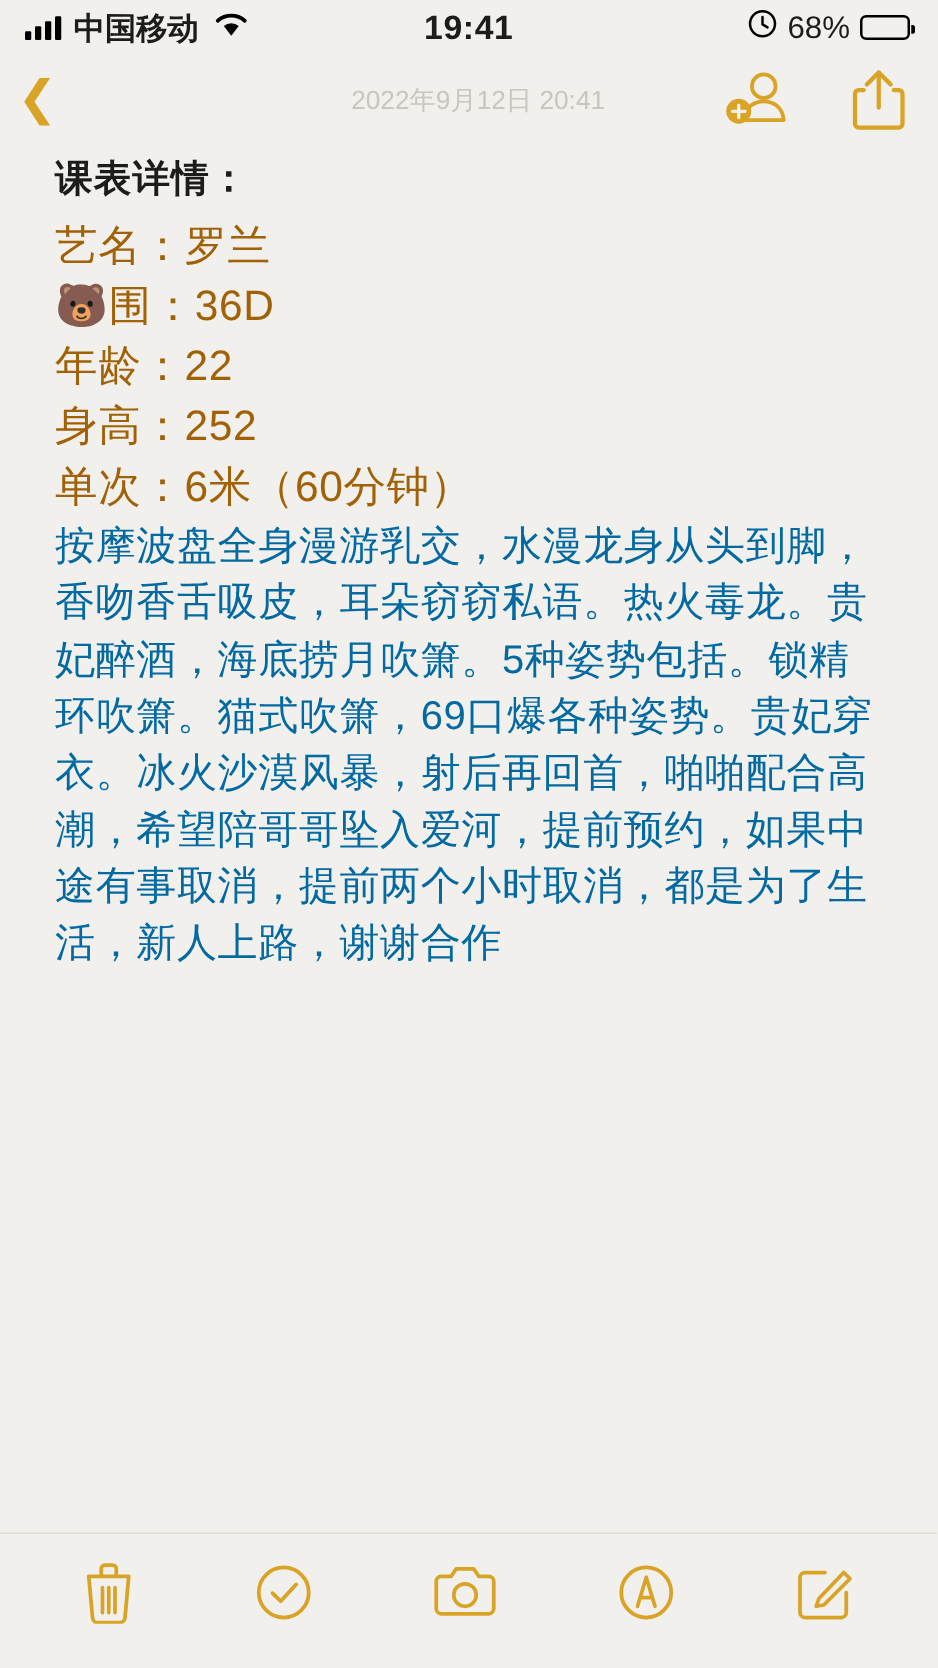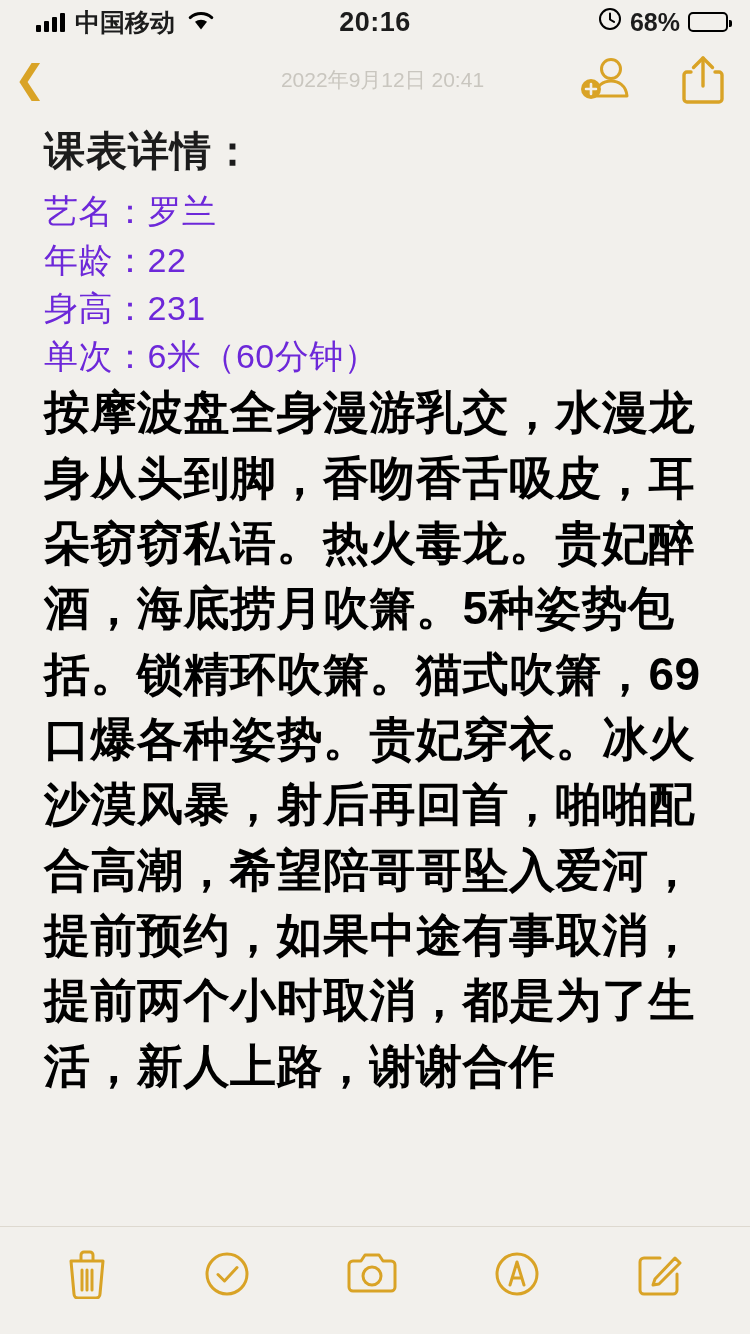--- a/index.html
+++ b/index.html
@@ -12,21 +12,21 @@
     font-family: "Liberation Sans", "DejaVu Sans", sans-serif;
     background: #f2f0ec;
     color: #1c1c1c;
     position: relative;
   }
   
   .status-bar {
     height: 44px;
     display: flex;
     align-items: center;
-    padding: 0 22px 0 36px;
+    padding: 0 22px 0 20px;
     font-size: 25px;
     font-weight: 600;
     position: relative;
   }
   .status-left {
     display: flex;
     align-items: center;
     gap: 10px;
   }
   .signal-bars {
@@ -54,21 +54,21 @@
     font-size: 27px;
     font-weight: 600;
     letter-spacing: 0.5px;
   }
   .status-right {
     margin-left: auto;
     display: flex;
     align-items: center;
     gap: 8px;
     font-size: 25px;
-    font-weight: 700;
+    font-weight: 400;
   }
   .battery {
     width: 40px; height: 20px;
     border: 2px solid #000;
     border-radius: 5px;
     position: relative;
     display: inline-block;
     padding: 2px;
   }
   .battery::after {
@@ -123,39 +123,39 @@
     gap: 46px;
     z-index: 2;
   }
   .icon-btn { cursor: pointer; line-height: 0; }
   
   .note-body {
     padding: 8px 40px 0 44px;
     height: 1334px;
   }
   .note-title {
-    font-size: 41px;
+    font-size: 30px;
     font-weight: 700;
     letter-spacing: 1px;
     margin-bottom: 8px;
     line-height: 1.35;
   }
   .note-line {
     font-size: 34px;
     line-height: 1.42;
     letter-spacing: 0.5px;
     font-weight: 400;
-    color: #6d28d9;
+    color: #a16207;
   }
   .note-para {
-    font-size: 46px;
+    font-size: 32px;
     line-height: 1.42;
     letter-spacing: 0.5px;
-    font-weight: 700;
-    color: #000000;
+    font-weight: 400;
+    color: #0369a1;
   }
   
   .toolbar {
     position: absolute;
     left: 0; right: 0;
     bottom: 0;
     height: 108px;
     border-top: 1px solid #ded9d0;
     display: flex;
     align-items: center;
@@ -177,21 +177,21 @@
         <i></i>
     </span>
     <span class="carrier">中国移动</span>
     <span class="wifi-icon">
       <svg width="28" height="21" viewBox="0 0 28 21">
         <path d="M14 19.5 L20 11.8 A9.6 9.6 0 0 0 8 11.8 Z" fill="#000"></path>
         <path d="M3.2 7.6 A16.5 16.5 0 0 1 24.8 7.6" stroke="#000" stroke-width="3" fill="none" stroke-linecap="round"></path>
       </svg>
     </span>
   </div>
-  <div class="status-time">20:16</div>
+  <div class="status-time">19:41</div>
   <div class="status-right">
     <span>
       <svg width="24" height="24" viewBox="0 0 24 24">
         <circle cx="12" cy="12" r="10" stroke="#000" stroke-width="2" fill="none"></circle>
         <path d="M12 6.5 v6 l4 2.4" stroke="#000" stroke-width="2" fill="none" stroke-linecap="round" stroke-linejoin="round"></path>
       </svg>
     </span>
     <span>68%</span>
     <span class="battery">
       <span class="battery-fill" style="width:68%"></span>
@@ -219,22 +219,23 @@
         <path d="M13.5 13.5 L23 4 L32.5 13.5" stroke="#d9a326" stroke-width="3.4" fill="none" stroke-linecap="round" stroke-linejoin="round"></path>
         <path d="M11 18 H7 a3 3 0 0 0 -3 3 v24 a3 3 0 0 0 3 3 h32 a3 3 0 0 0 3 -3 v-24 a3 3 0 0 0 -3 -3 h-4" stroke="#d9a326" stroke-width="3.4" fill="none" stroke-linecap="round" stroke-linejoin="round"></path>
       </svg>
     </span>
   </div>
 </div>
 
 <div class="note-body">
   <div class="note-title">课表详情：</div>
   <div class="note-line">艺名：罗兰</div>
+  <div class="note-line">🐻围：36D</div>
   <div class="note-line">年龄：22</div>
-  <div class="note-line">身高：231</div>
+  <div class="note-line">身高：252</div>
   <div class="note-line">单次：6米（60分钟）</div>
   <div class="note-para">按摩波盘全身漫游乳交，水漫龙身从头到脚，香吻香舌吸皮，耳朵窃窃私语。热火毒龙。贵妃醉酒，海底捞月吹箫。5种姿势包括。锁精环吹箫。猫式吹箫，69口爆各种姿势。贵妃穿衣。冰火沙漠风暴，射后再回首，啪啪配合高潮，希望陪哥哥坠入爱河，提前预约，如果中途有事取消，提前两个小时取消，都是为了生活，新人上路，谢谢合作</div>
 </div>
 
 <div class="toolbar">
   <span class="icon-btn">
     <svg width="44" height="50" viewBox="0 0 44 50">
       <path d="M6 12 h32 l-3 33 a4 4 0 0 1 -4 4 h-18 a4 4 0 0 1 -4 -4 Z" stroke="#d9a326" stroke-width="3" fill="none" stroke-linejoin="round"></path>
       <path d="M16 12 v-6 a3 3 0 0 1 3 -3 h6 a3 3 0 0 1 3 3 v6" stroke="#d9a326" stroke-width="3" fill="none" stroke-linejoin="round"></path>
       <path d="M17 21 v20 M22 21 v20 M27 21 v20" stroke="#d9a326" stroke-width="3" stroke-linecap="round"></path>

